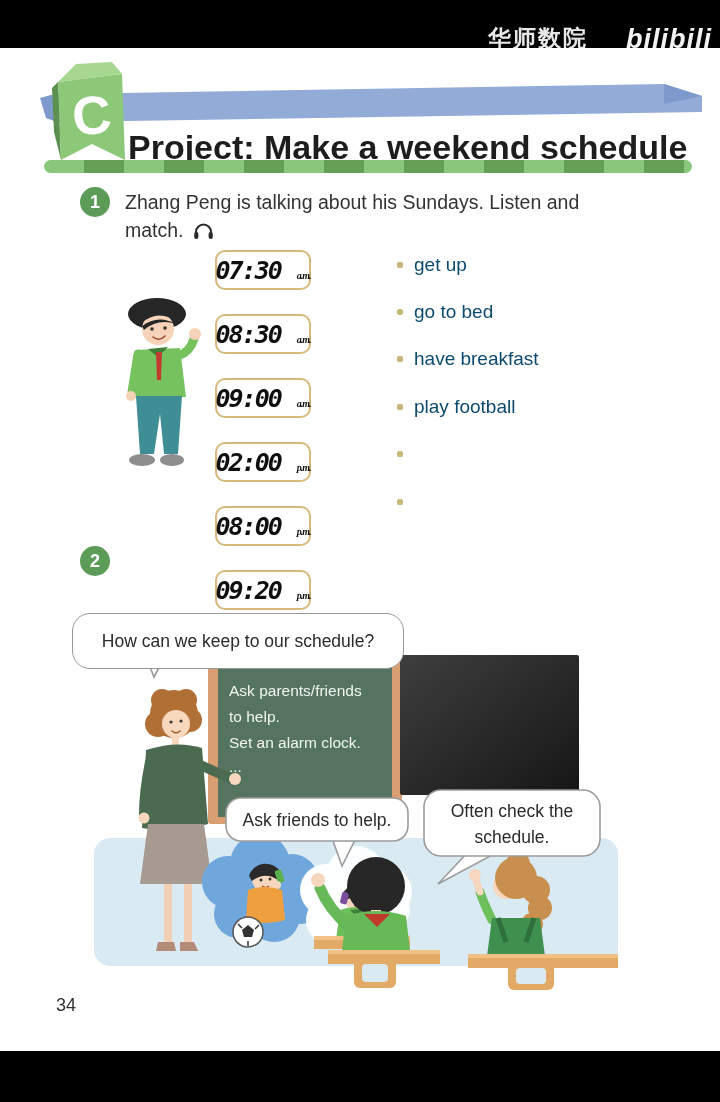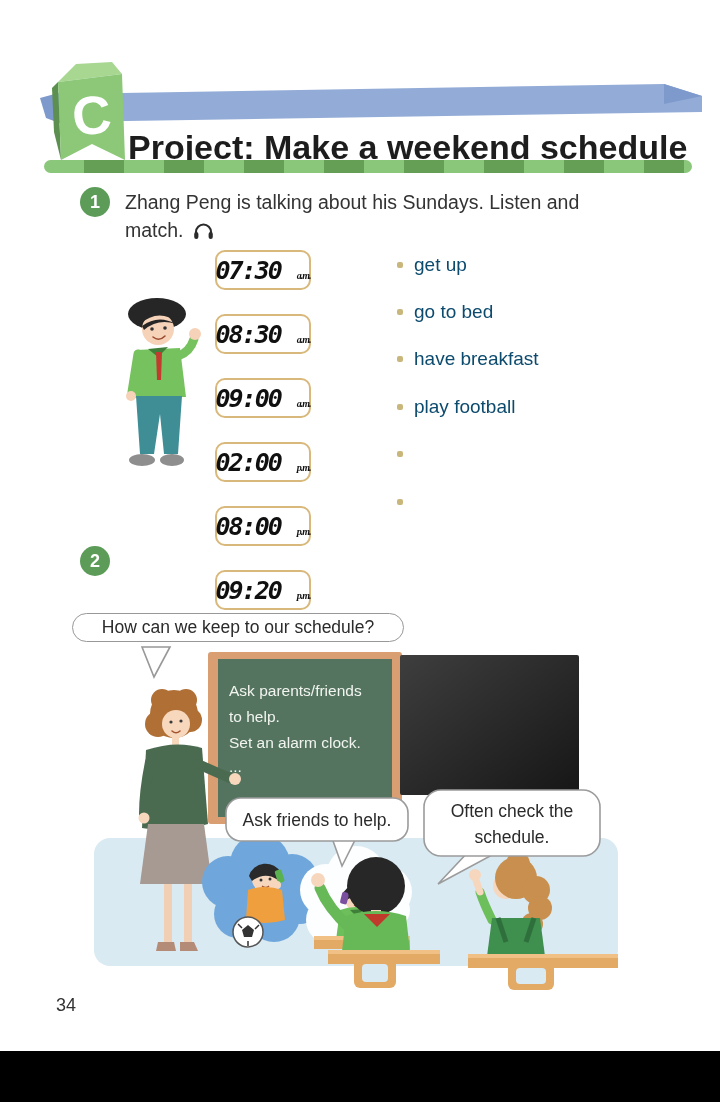--- a/index.html
+++ b/index.html
@@ -39,36 +39,40 @@
 
   
   .act-col { position:absolute; left:397px; top:241px; }
   .act { height:47.4px; display:flex; align-items:center; font-size:19px; color:#0c4a6e; }
   .act .bullet { width:6px; height:6px; border-radius:2px; background:#c9b67a; margin-right:11px; flex:0 0 auto; }
 
   
   .boy-svg { position:absolute; left:98px; top:292px; width:118px; height:190px; }
 
   
-  .bubble-main { position:absolute; left:72px; top:613px; width:332px; height:29px; background:#fff;
+  .bubble-main { position:absolute; left:72px; top:613px; width:332px; height:56px; background:#fff;
     border:1.6px solid #989898; border-radius:18px; display:flex; align-items:center; justify-content:center;
     font-size:17.5px; color:#2b2b2b; z-index:6; }
   .bubble-main-tail { position:absolute; left:136px; top:645px; width:40px; height:36px; z-index:5; }
 
   
   .scene-svg { position:absolute; left:88px; top:652px; width:532px; height:340px; z-index:4; }
   .scene-text { font-family:"Liberation Sans", sans-serif; }
 
   .page-number { position:absolute; left:56px; top:995px; font-size:18px; color:#333; }
 </style>
 </head>
 <body>
 
 <div class="stage">
 
+  <div class="bar-top">
+    <span class="watermark">华师数院</span>
+    <span class="bili-logo">bilibili</span>
+  </div>
 
   <svg class="header-svg" viewBox="0 0 720 135">
     <polygon points="40,50 62,44 62,76 46,70" fill="#7e99cb"></polygon>
     <polygon points="62,46 664,36 702,48 702,64 62,74" fill="#93acd7"></polygon>
     <polygon points="664,36 702,48 664,56" fill="#7e99cb"></polygon>
     <polygon points="52,40 58,34 61,112 54,84" fill="#5d9050"></polygon>
     <polygon points="58,34 76,16 112,14 122,26" fill="#a8d792"></polygon>
     <polygon points="58,34 122,26 125,112 92,96 61,112" fill="#8cc878"></polygon>
     <text x="92" y="86" text-anchor="middle" font-family="Liberation Sans, sans-serif" font-size="54" font-weight="bold" fill="#ffffff" transform="rotate(-6 92 70)">C</text>
   </svg>

